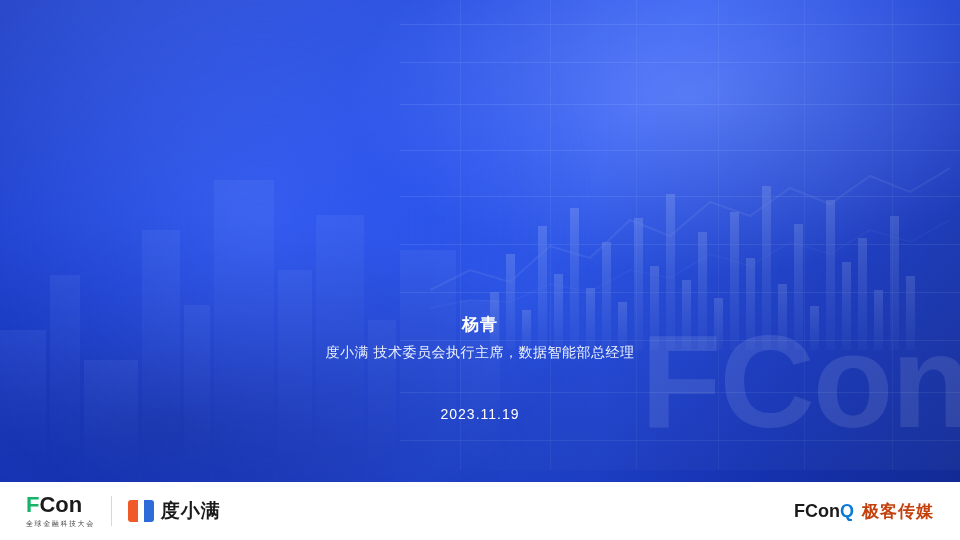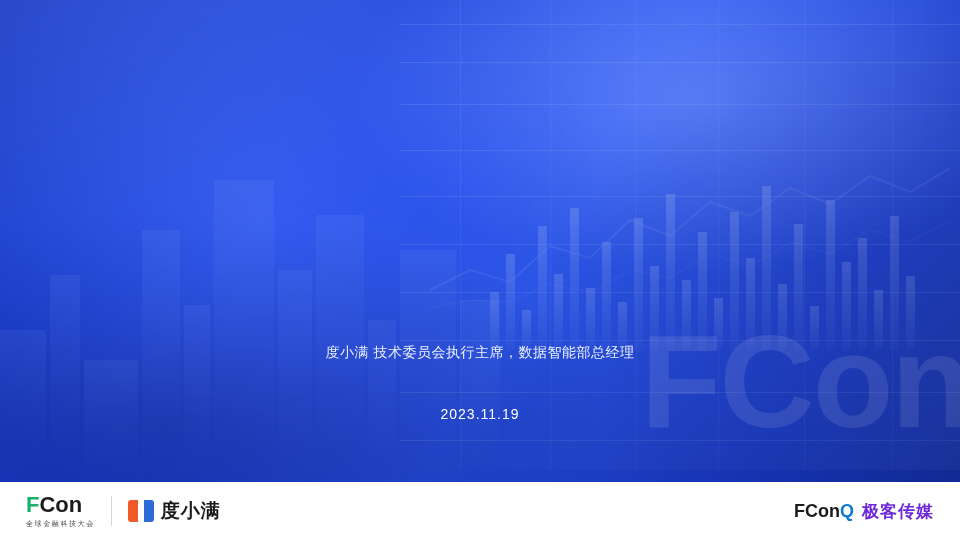--- a/index.html
+++ b/index.html
@@ -89,21 +89,21 @@
     width:26px;height:22px;border-radius:3px;overflow:hidden;display:flex;
   }
   .dxm-mark span{display:block;height:100%;}
   .dxm-a{width:40%;background:#f05a28;}
   .dxm-b{width:24%;background:#ffffff;}
   .dxm-c{width:36%;background:#2f6bd8;}
   .dxm-text{font-size:19px;font-weight:700;color:#1a1a1a;letter-spacing:1px;}
   .footer-right{display:flex;align-items:center;gap:8px;}
   .infoq{font-size:18px;font-weight:700;color:#1a1a1a;letter-spacing:0;}
   .infoq .q{color:#0b7ad6;}
-  .geek{font-size:17px;font-weight:700;color:#6d28d9;letter-spacing:1px;}
+  .geek{font-size:17px;font-weight:700;color:#c2410c;letter-spacing:1px;}
 </style>
 </head>
 <body>
 
 <div class="slide">
 
   <div class="bg-base"></div>
   <div class="glow"></div>
 
   <div class="city">
@@ -169,20 +169,21 @@
       <i style="left:384px;width:9px;height:60px;"></i>
       <i style="left:400px;width:9px;height:134px;"></i>
       <i style="left:416px;width:9px;height:74px;"></i>
     </div>
   </div>
 
   <div class="sheen"></div>
 
   <div class="watermark">FCon</div>
 
+  <div class="speaker">杨青</div>
   <div class="role">度小满 技术委员会执行主席，数据智能部总经理</div>
   <div class="date">2023.11.19</div>
 
   <div class="footer">
     <div class="footer-left">
       <div class="fcon-logo">
         <div class="fcon-word">
           <span class="f">F</span>
             <span>Con</span>
         </div>

